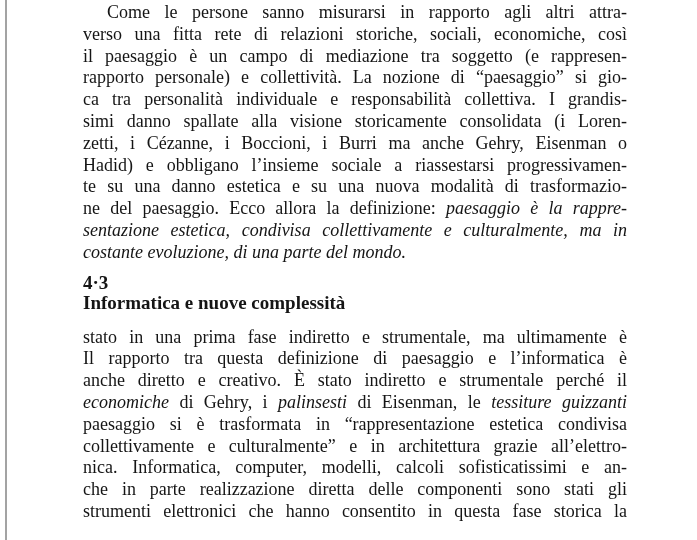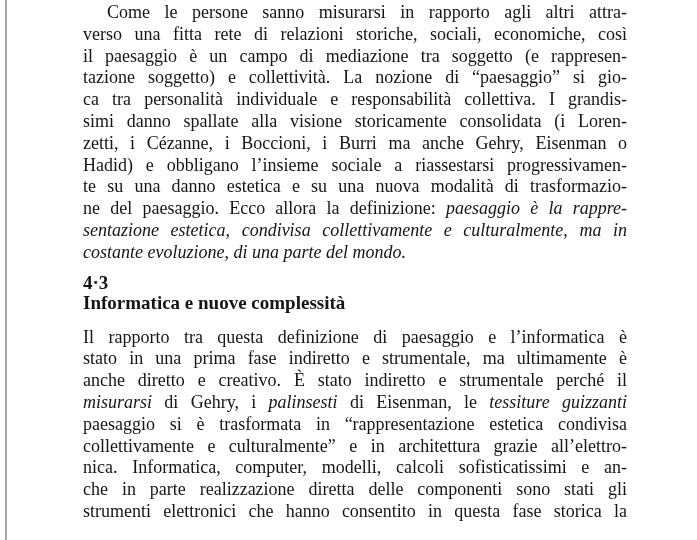--- a/index.html
+++ b/index.html
@@ -57,41 +57,41 @@
 <body>
 
 <div class="page">
   <div class="edge-line"></div>
   <div class="text-column">
 
     <div class="paragraph p1">
         <div class="line indent"><span>Come le persone sanno misurarsi in rapporto agli altri attra-</span></div>
         <div class="line"><span>verso una fitta rete di relazioni storiche, sociali, economiche, così</span></div>
         <div class="line"><span>il paesaggio è un campo di mediazione tra soggetto (e rappresen-</span></div>
-        <div class="line"><span>tazione soggetto) e collettività. La nozione di “paesaggio” si gio-</span></div>
+        <div class="line"><span>rapporto personale) e collettività. La nozione di “paesaggio” si gio-</span></div>
         <div class="line"><span>ca tra personalità individuale e responsabilità collettiva. I grandis-</span></div>
         <div class="line"><span>simi danno spallate alla visione storicamente consolidata (i Loren-</span></div>
         <div class="line"><span>zetti, i Cézanne, i Boccioni, i Burri ma anche Gehry, Eisenman o</span></div>
         <div class="line"><span>Hadid) e obbligano l’insieme sociale a riassestarsi progressivamen-</span></div>
         <div class="line"><span>te su una danno estetica e su una nuova modalità di trasformazio-</span></div>
         <div class="line"><span>ne del paesaggio. Ecco allora la definizione: </span><span class="it">paesaggio è la rappre-</span></div>
         <div class="line"><span class="it">sentazione estetica, condivisa collettivamente e culturalmente, ma in</span></div>
         <div class="line last"><span class="it">costante evoluzione, di una parte del mondo.</span></div>
       </div>
 
     <div class="section-heading">
       <div>4·3</div>
       <div>Informatica e nuove complessità</div>
     </div>
 
     <div class="paragraph p2">
+        <div class="line"><span>stato in una prima fase indiretto e strumentale, ma ultimamente è</span></div>
         <div class="line"><span>Il rapporto tra questa definizione di paesaggio e l’informatica è</span></div>
-        <div class="line"><span>stato in una prima fase indiretto e strumentale, ma ultimamente è</span></div>
         <div class="line"><span>anche diretto e creativo. È stato indiretto e strumentale perché il</span></div>
-        <div class="line"><span class="it">misurarsi</span><span> di Gehry, i </span><span class="it">palinsesti</span><span> di Eisenman, le </span><span class="it">tessiture guizzanti</span></div>
+        <div class="line"><span class="it">economiche</span><span> di Gehry, i </span><span class="it">palinsesti</span><span> di Eisenman, le </span><span class="it">tessiture guizzanti</span></div>
         <div class="line"><span>paesaggio si è trasformata in “rappresentazione estetica condivisa</span></div>
         <div class="line"><span>collettivamente e culturalmente” e in architettura grazie all’elettro-</span></div>
         <div class="line"><span>nica. Informatica, computer, modelli, calcoli sofisticatissimi e an-</span></div>
         <div class="line"><span>che in parte realizzazione diretta delle componenti sono stati gli</span></div>
         <div class="line"><span>strumenti elettronici che hanno consentito in questa fase storica la</span></div>
       </div>
 
   </div>
 </div>
 

